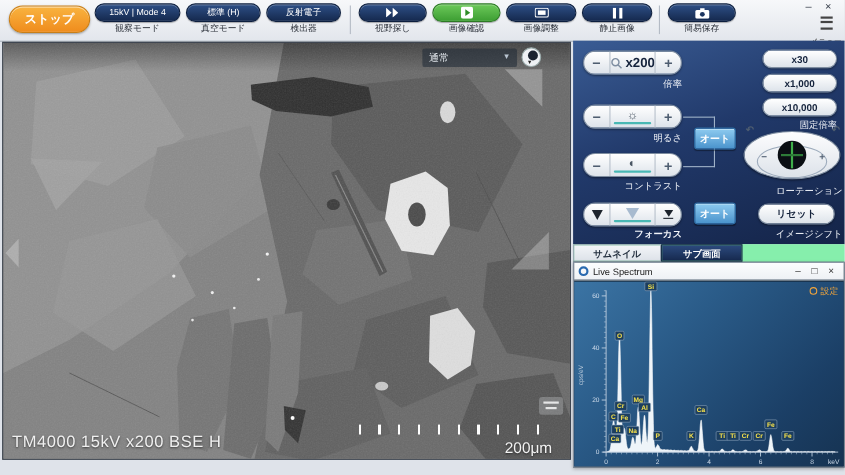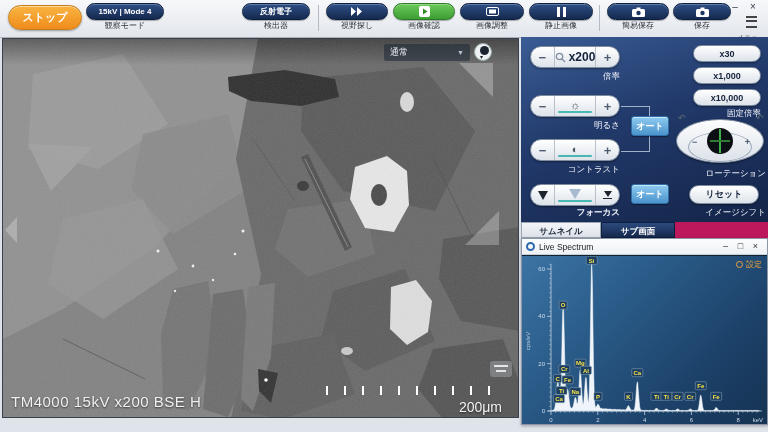--- a/index.html
+++ b/index.html
@@ -6,21 +6,21 @@
   .app{position:relative;width:768px;height:432px;overflow:hidden;background:#dfe3ea;
        font-family:"Liberation Sans",sans-serif;-webkit-font-smoothing:antialiased;}
   
   .toolbar{position:absolute;left:0;top:0;width:768px;height:37px;
            background:linear-gradient(#f7f8fa,#e2e6ec);border-bottom:1px solid #aab2bd;}
   .stop-btn{position:absolute;left:8px;top:5px;width:74px;height:25px;border:1px solid #c97f17;
             border-radius:13px;background:linear-gradient(#f9b440,#ef8c1d);color:#fff;font-weight:bold;
             font-size:11px;box-shadow:0 1px 2px rgba(0,0,0,.35), inset 0 1px 0 rgba(255,255,255,.5);cursor:pointer;}
   .tb-group{position:absolute;top:3px;text-align:center;}
   .navy-btn{display:block;width:100%;height:17px;border:1px solid #0d1f3f;border-radius:9px;
-            background:linear-gradient(#2e4f86,#15294e);color:#fff;font-size:8px;font-weight:bold;
+            background:linear-gradient(#2e4f86,#15294e);color:#fff;font-size:8px;font-weight:normal;
             line-height:15px;box-shadow:inset 0 1px 0 rgba(255,255,255,.25), 0 1px 1px rgba(0,0,0,.3);
             padding:0;cursor:pointer;display:flex;align-items:center;justify-content:center;gap:3px;}
   .green-btn{background:linear-gradient(#6cc95a,#3d9e33);border-color:#2c7a24;}
   .tb-label{font-size:8px;color:#2a2f38;margin-top:0;white-space:nowrap;}
   .tb-sep{position:absolute;top:5px;width:1px;height:26px;background:#b4bbc5;}
   .win-ctrl{position:absolute;top:1px;font-size:10px;color:#39404c;width:14px;height:12px;
             text-align:center;line-height:12px;cursor:pointer;}
   .menu-btn{position:absolute;right:2px;top:14px;width:30px;text-align:center;cursor:pointer;}
   .hamburger{display:inline-block;width:11px;height:8px;border-top:2px solid #444;
              border-bottom:2px solid #444;position:relative;}
@@ -84,21 +84,21 @@
   .rot-inner{position:absolute;left:12px;top:13px;width:64px;height:30px;border-radius:50%;
              border:1px solid #9dabbc;box-sizing:border-box;}
   .rot-center{position:absolute;left:31px;top:15px;width:26px;height:26px;border-radius:50%;background:#0b0f14;}
   .rot-center .v{position:absolute;left:12px;top:1px;width:2px;height:24px;background:#3fae4a;}
   .rot-center .h{position:absolute;left:3px;top:12px;width:20px;height:2px;background:#2e7b38;}
   .rot-glyph{position:absolute;font-size:9px;color:#4e5d70;font-weight:bold;cursor:pointer;}
   .reset-btn{position:absolute;left:168px;top:148px;width:70px;height:19px;border:1px solid #7e8da0;
              border-radius:10px;background:linear-gradient(#ffffff,#dde3ea);color:#15233c;font-size:9px;
              font-weight:bold;box-shadow:0 1px 2px rgba(0,0,0,.4);cursor:pointer;padding:0;}
   
-  .tabs-row{position:absolute;left:521px;top:222px;width:247px;height:16px;background:#be185d;}
+  .tabs-row{position:absolute;left:521px;top:222px;width:247px;height:16px;background:#86efac;}
   .tab{position:absolute;top:0;height:16px;font-size:8.5px;font-weight:bold;text-align:center;
        line-height:16px;cursor:pointer;box-sizing:border-box;}
   .tab-idle{left:0;width:80px;background:linear-gradient(#f3f5f8,#dde2e9);color:#222e3e;border:1px solid #9aa5b2;}
   .tab-active{left:80px;width:74px;background:linear-gradient(#2c4a7e,#16294e);color:#fff;border:1px solid #0d1f3f;}
   
   .spec-win{position:absolute;left:521px;top:238px;width:247px;height:187px;border:1px solid #8b97a6;
             box-sizing:border-box;background:#123;box-shadow:0 1px 3px rgba(0,0,0,.3);}
   .spec-title{position:absolute;left:0;top:0;width:100%;height:16px;background:linear-gradient(#fcfdfe,#eef1f5);
               border-bottom:1px solid #c8cfd8;display:flex;align-items:center;box-sizing:border-box;padding:0 4px;}
   .spec-ico{width:9px;height:9px;border-radius:50%;border:2px solid #2a6ab0;box-sizing:border-box;margin-right:4px;}
@@ -115,20 +115,24 @@
 
 <div class="app">
 
   <div class="toolbar">
     <button class="stop-btn">ストップ</button>
 
     <div class="tb-group" style="left:86px;width:78px;">
       <button class="navy-btn">15kV | Mode 4</button>
       <div class="tb-label">観察モード</div>
     </div>
+    <div class="tb-group" style="left:169px;width:68px;">
+      <button class="navy-btn">標準 (H)</button>
+      <div class="tb-label">真空モード</div>
+    </div>
     <div class="tb-group" style="left:242px;width:68px;">
       <button class="navy-btn">反射電子</button>
       <div class="tb-label">検出器</div>
     </div>
 
     <div class="tb-sep" style="left:318px;"></div>
 
     <div class="tb-group" style="left:393px;width:62px;">
       <button class="navy-btn green-btn">
         <svg width="11" height="11" viewBox="0 0 11 11">
@@ -170,30 +174,20 @@
 
     <div class="tb-group" style="left:607px;width:62px;">
       <button class="navy-btn">
         <svg width="13" height="10" viewBox="0 0 13 10">
           <rect x="0" y="2" width="13" height="8" rx="1.5" fill="#fff"></rect>
           <rect x="4.5" y="0.5" width="4" height="2" fill="#fff"></rect>
           <circle cx="6.5" cy="6" r="2.2" fill="#1c3560"></circle>
         </svg>
       </button>
       <div class="tb-label">簡易保存</div>
-    </div>
-    <div class="tb-group" style="left:673px;width:58px;">
-      <button class="navy-btn">
-        <svg width="13" height="10" viewBox="0 0 13 10">
-          <rect x="0" y="2" width="13" height="8" rx="1.5" fill="#fff"></rect>
-          <rect x="4.5" y="0.5" width="4" height="2" fill="#fff"></rect>
-          <circle cx="6.5" cy="6" r="2.2" fill="#1c3560"></circle>
-        </svg>
-      </button>
-      <div class="tb-label">保存</div>
     </div>
 
     <div class="win-ctrl" style="right:26px;">–</div>
     <div class="win-ctrl" style="right:8px;">×</div>
     <div class="menu-btn">
       <span class="hamburger"></span>
       <span class="menu-label">メニュー</span>
     </div>
   </div>
 

